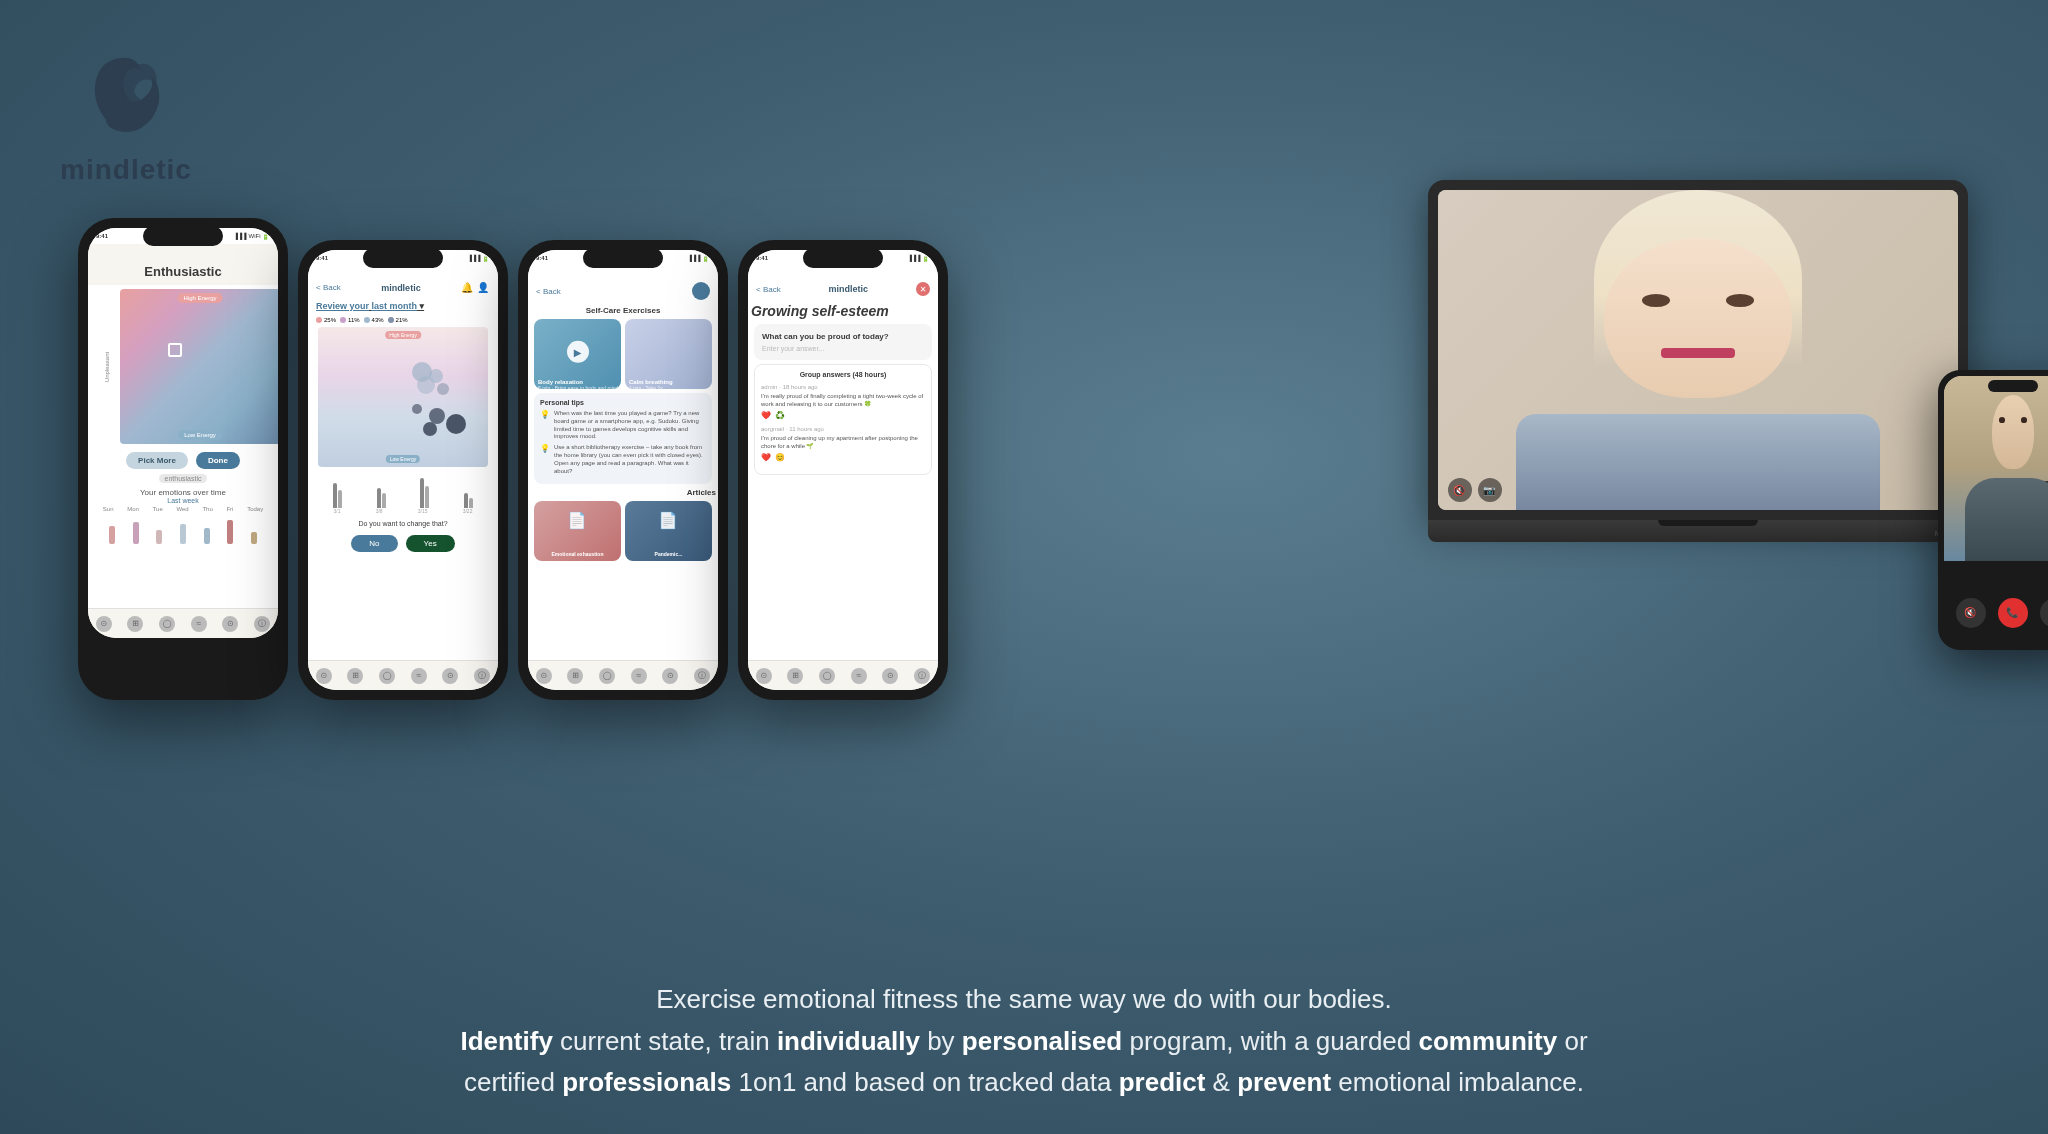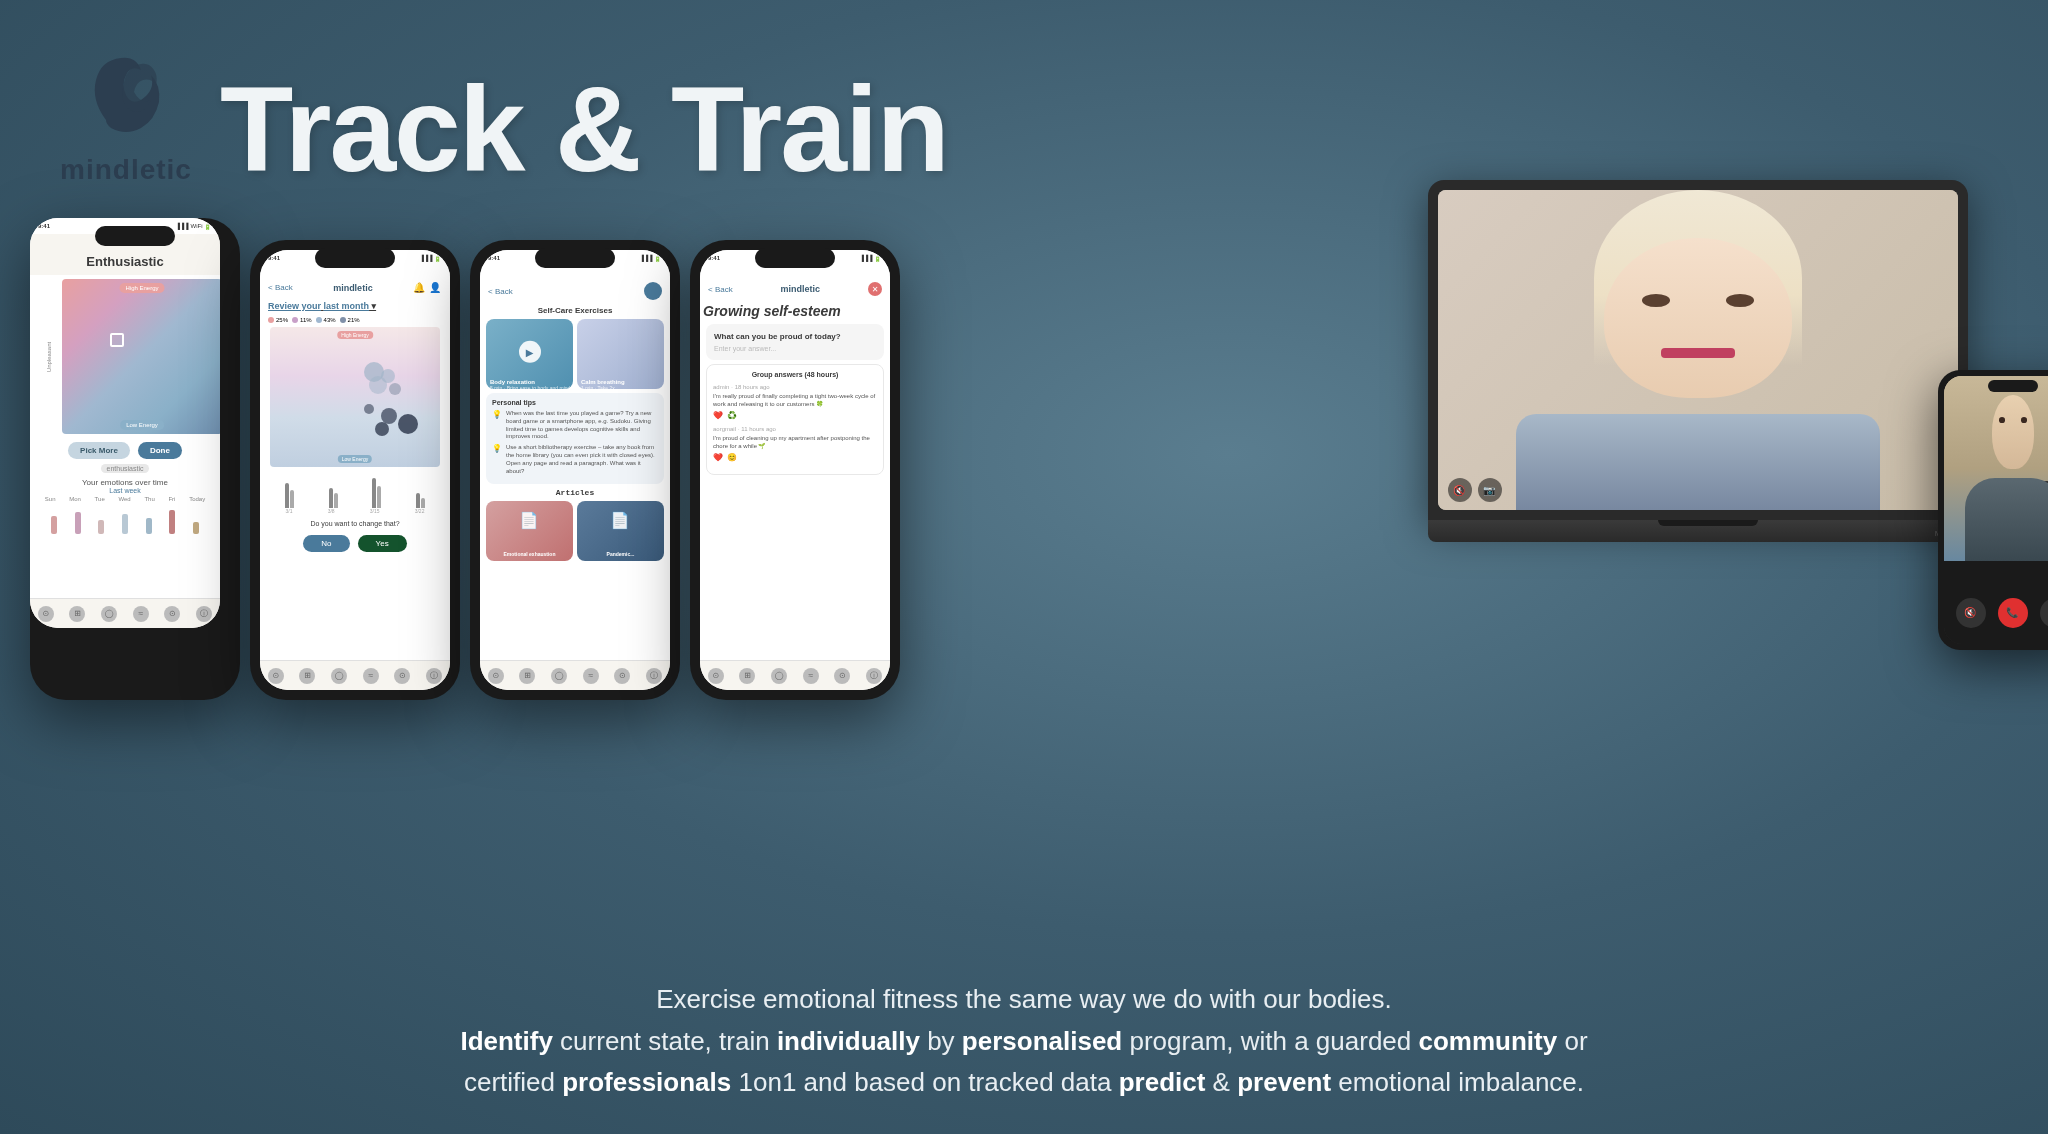--- a/index.html
+++ b/index.html
@@ -100,22 +100,24 @@
       height: 20px;
       background: #1a1a1a;
       border-radius: 10px;
       z-index: 10;
     }
 
     
     .phone-1 {
       width: 210px;
       height: 482px;
+      padding: 10px;
       margin-bottom: 0;
       align-self: flex-end;
+      margin-left: 48px;
     }
     .phone-1 .phone-screen { width: 190px; height: 410px; }
 
     
     .phone-2 {
       width: 210px;
       height: 460px;
       padding: 10px;
       align-self: flex-end;
     }
@@ -475,24 +477,23 @@
       color: #555;
       line-height: 1.3;
     }
     .p3-tip-icon {
       font-size: 8px;
       flex-shrink: 0;
     }
     .p3-articles-title {
       font-size: 8px;
       font-weight: 700;
-      text-align: center;
+      text-align: right;
       color: #3a3a3a;
       padding: 2px;
-      font-family: Liberation Mono, monospace;
     }
     .p3-article-cards {
       display: flex;
       gap: 4px;
       padding: 2px 6px;
     }
     .p3-article-card {
       flex: 1;
       height: 60px;
       border-radius: 8px;
@@ -839,21 +840,20 @@
 <div class="page-wrapper">
 
   <div class="logo-area">
     <svg class="logo-icon" viewBox="0 0 110 110">
       <path d="M35 80 Q20 60 25 40 Q30 20 50 18 Q65 16 70 30 Q60 25 55 35 Q50 45 55 55 Q60 65 70 60 Q85 50 80 35 Q90 45 88 62 Q84 80 70 88 Q55 96 40 88 Q35 84 35 80Z" fill="#2c3e50"></path>
       <path d="M55 35 Q65 20 78 25 Q88 32 85 45 Q80 38 72 40 Q65 42 63 52 Q70 65 80 60 Q75 72 65 72 Q55 70 52 60 Q50 50 55 35Z" fill="#2c3e50" opacity="0.7"></path>
     </svg>
     <span class="logo-text">mindletic</span>
   </div>
 
-  <h1 class="main-title">Track &amp; Train</h1>
 
   <div class="phones-row">
 
     <div class="phone phone-1">
       <div class="phone-notch"></div>
       <div class="phone-screen">
         <div class="screen-content">
           <div class="status-bar">
             <span class="status-time">9:41</span>
             <div class="status-icons">

